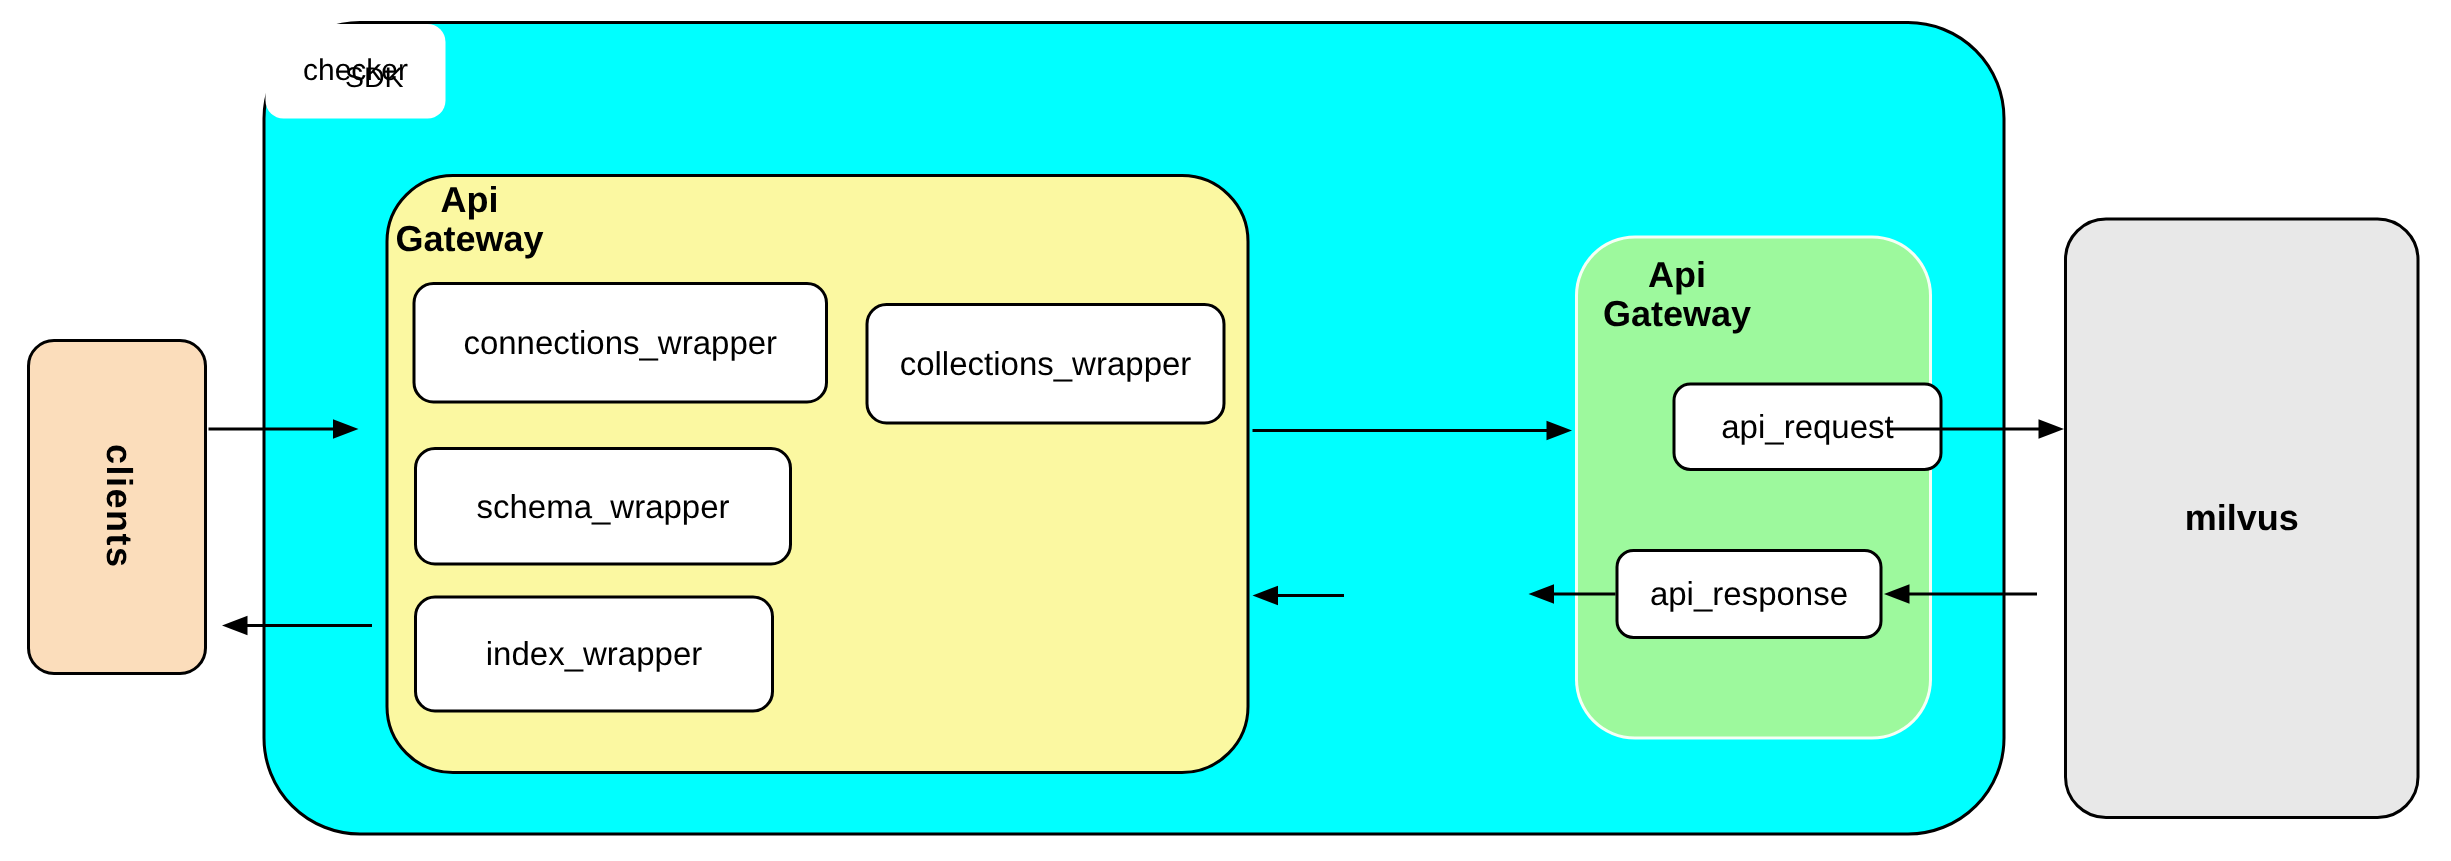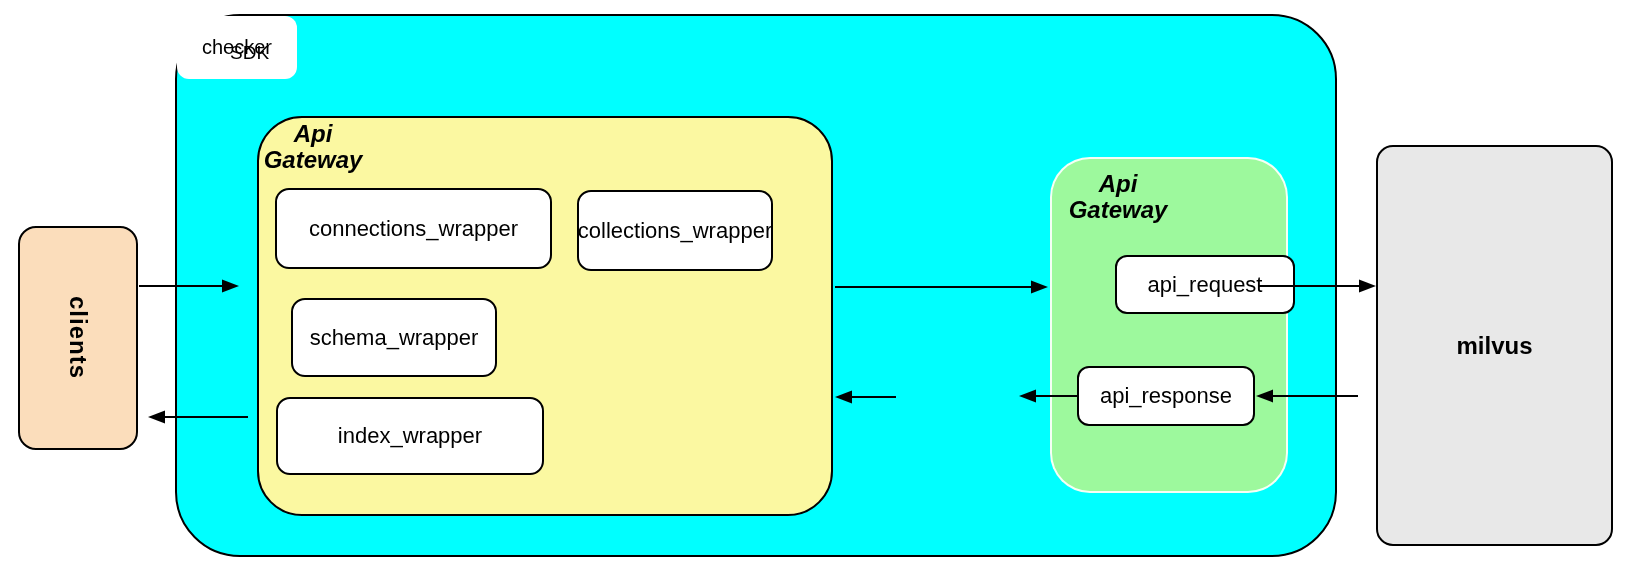--- a/index.html
+++ b/index.html
@@ -40,54 +40,54 @@
     position:absolute;left:53px;top:26px;
     font-weight:normal;font-size:19px;
   }
   
   .wrapper{
     left:80px;top:100px;width:576px;height:400px;
     background:var(--wrapper-fill);border-radius:45px;
   }
   .ctr-label{
     position:absolute;text-align:center;
-    font-weight:bold;font-size:24px;line-height:26px;font-style:italic;
+    font-weight:bold;font-size:24px;line-height:26px;
   }
   .wrapper-label{left:4px;top:3px;width:100px;}
   .box{
     background:var(--box-fill);border-radius:14px;
     display:flex;align-items:center;justify-content:center;
     font-size:22px;white-space:nowrap;
   }
   .b-connections{left:16px; top:70px; width:277px;height:81px;}
-  .b-collections{left:318px;top:72px; width:196px;height:81px;}
-  .b-schema     {left:32px; top:180px;width:206px;height:79px;}
+  .b-collections{left:318px;top:84px; width:240px;height:81px;}
+  .b-schema     {left:17px; top:180px;width:252px;height:79px;}
   .b-partition  {left:318px;top:180px;width:240px;height:79px;}
-  .b-index      {left:17px; top:279px;width:268px;height:78px;}
+  .b-index      {left:17px; top:279px;width:240px;height:78px;}
   .b-utility    {left:318px;top:279px;width:240px;height:78px;}
   
   .checker{
     left:720px;top:349px;width:120px;height:63px;
     background:var(--box-fill);border-radius:12px;
     display:flex;align-items:center;justify-content:center;font-size:20px;
   }
   
   .gateway{
     left:873px;top:141px;width:238px;height:336px;
     background:var(--gateway-fill);
     border:2px solid rgba(255,255,255,0.9);
     border-radius:40px;
   }
   .gateway-label{left:6px;top:12px;width:120px;}
   .b-request {left:25px;top:96px; width:180px;height:59px;border-radius:12px;margin-left:38px;}
   .b-response{left:25px;top:207px;width:178px;height:60px;border-radius:12px;}
   
   .milvus{
     left:1376px;top:145px;width:237px;height:401px;
-    background:var(--milvus-fill);border-radius:17px;
+    background:var(--milvus-fill);border-radius:28px;
     display:flex;align-items:center;justify-content:center;
     font-weight:bold;font-size:24px;
   }
   
   .arrows{
     position:absolute;left:0;top:0;width:1634px;height:574px;
     pointer-events:none;z-index:10;
   }
   .arrows line{stroke:var(--stroke);stroke-width:2;}
   .arrows polygon{fill:var(--stroke);stroke:none;}

